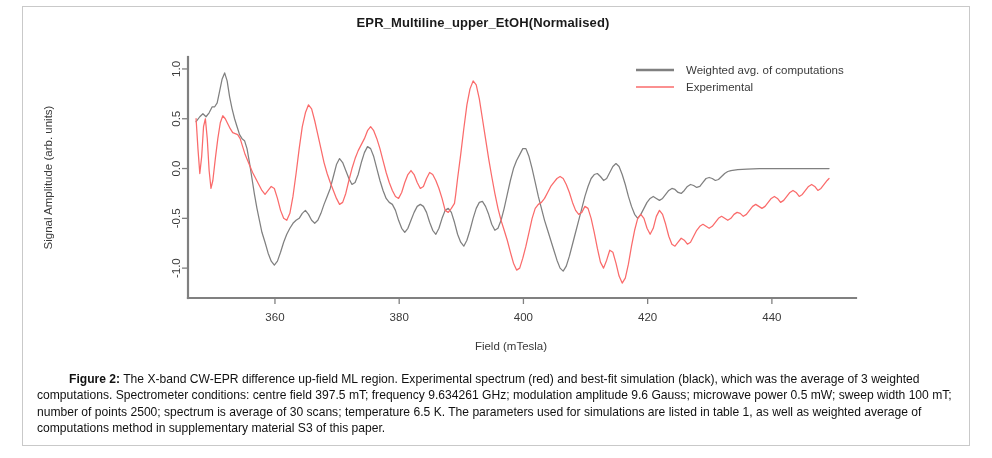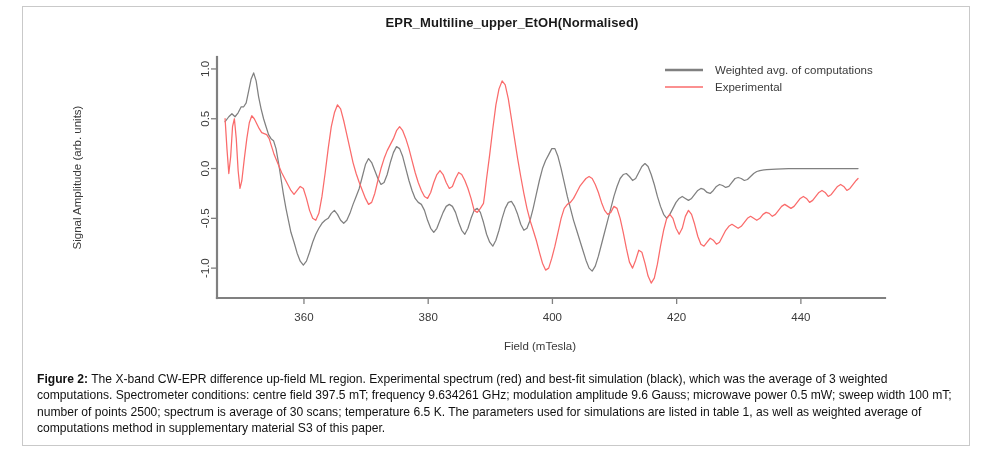--- a/index.html
+++ b/index.html
@@ -23,21 +23,21 @@
     left: 22px;
     top: 6px;
     width: 948px;
     height: 440px;
     border: 1px solid #c9c9c9;
     box-sizing: border-box;
     pointer-events: none;
   }
   .chart-area {
     position: absolute;
-    left: 39px;
+    left: 10px;
     top: 7px;
     width: 946px;
     height: 348px;
   }
   .chart-title {
     position: absolute;
     top: 8px;
     left: 0;
     width: 100%;
     text-align: center;
@@ -90,20 +90,21 @@
     left: 37px;
     top: 371px;
     width: 920px;
     font-size: 12.1px;
     line-height: 16.4px;
     color: #111111;
     text-align: left;
   }
   .caption b {
     font-weight: bold;
+    margin-left: 32px;
   }
 </style>
 </head>
 <body>
 
 <div id="figure-root">
 
   <div class="figure-border"></div>
 
   <div class="chart-area">

